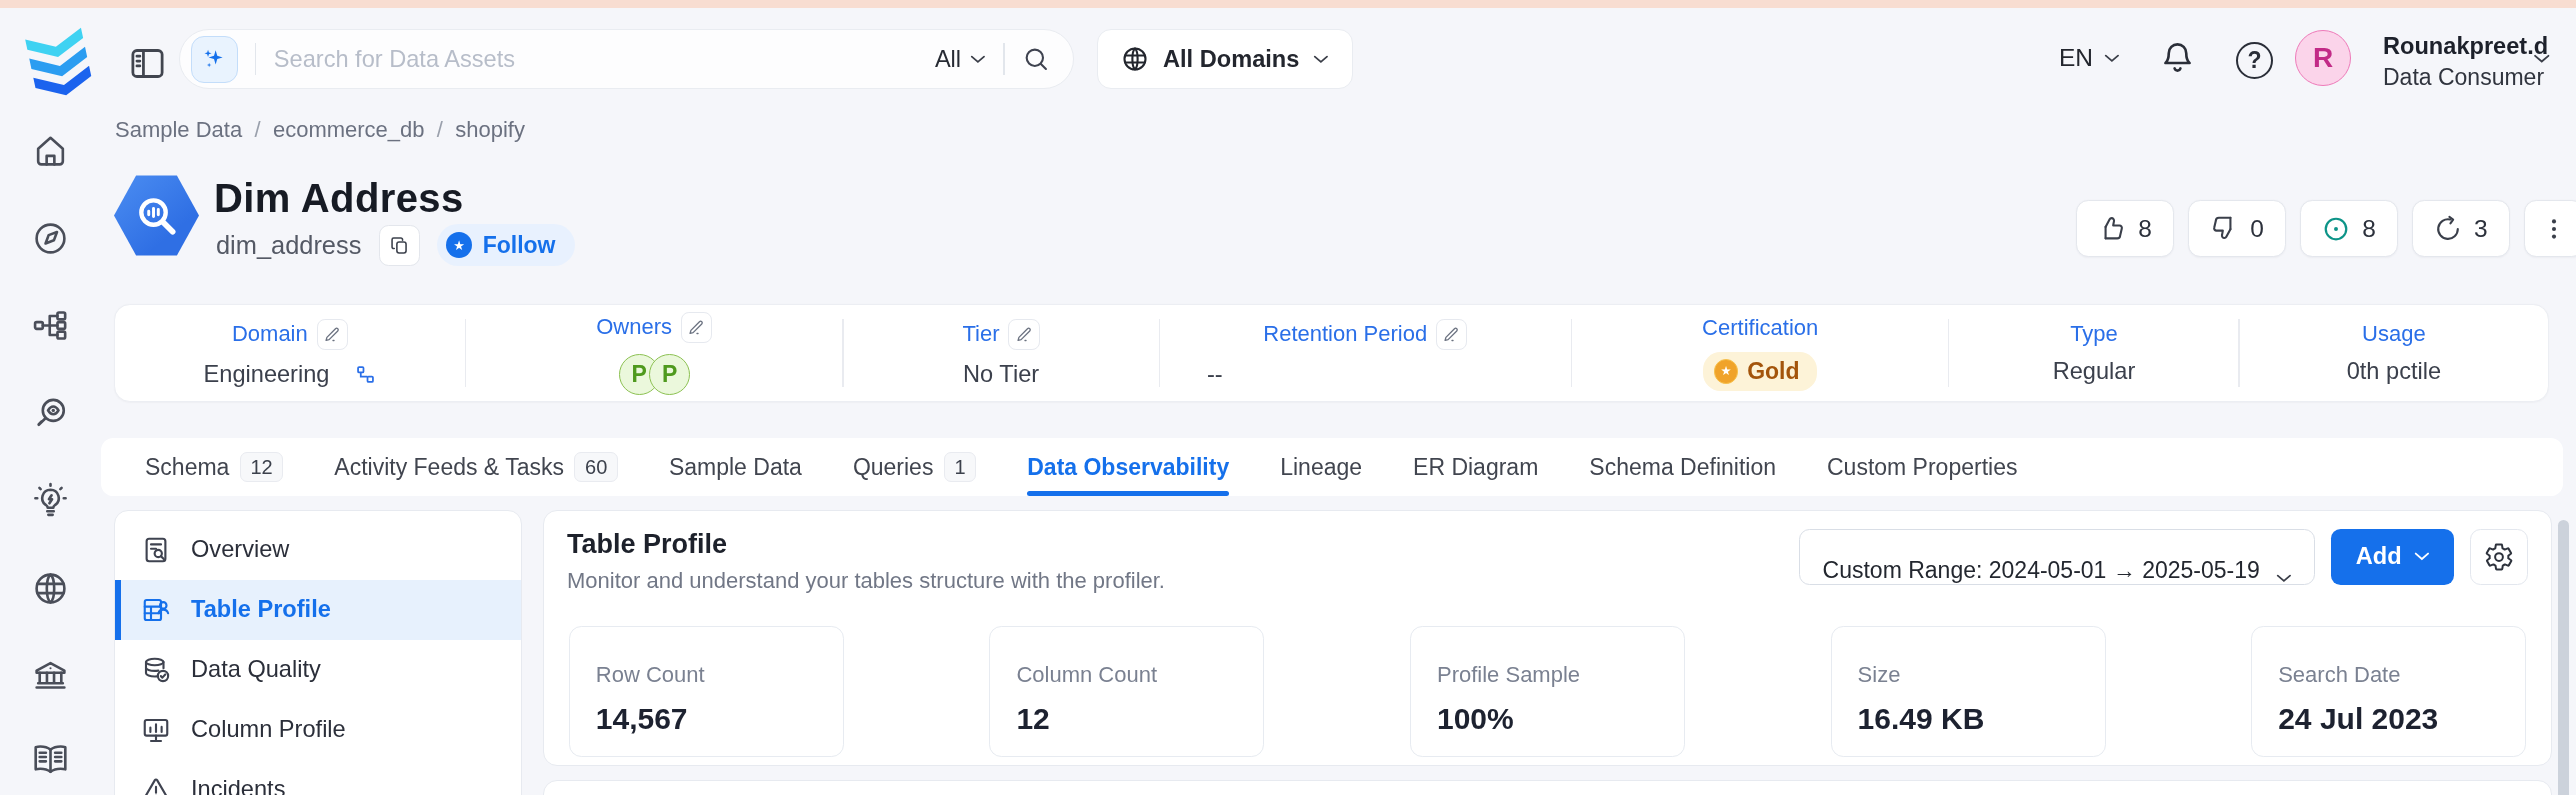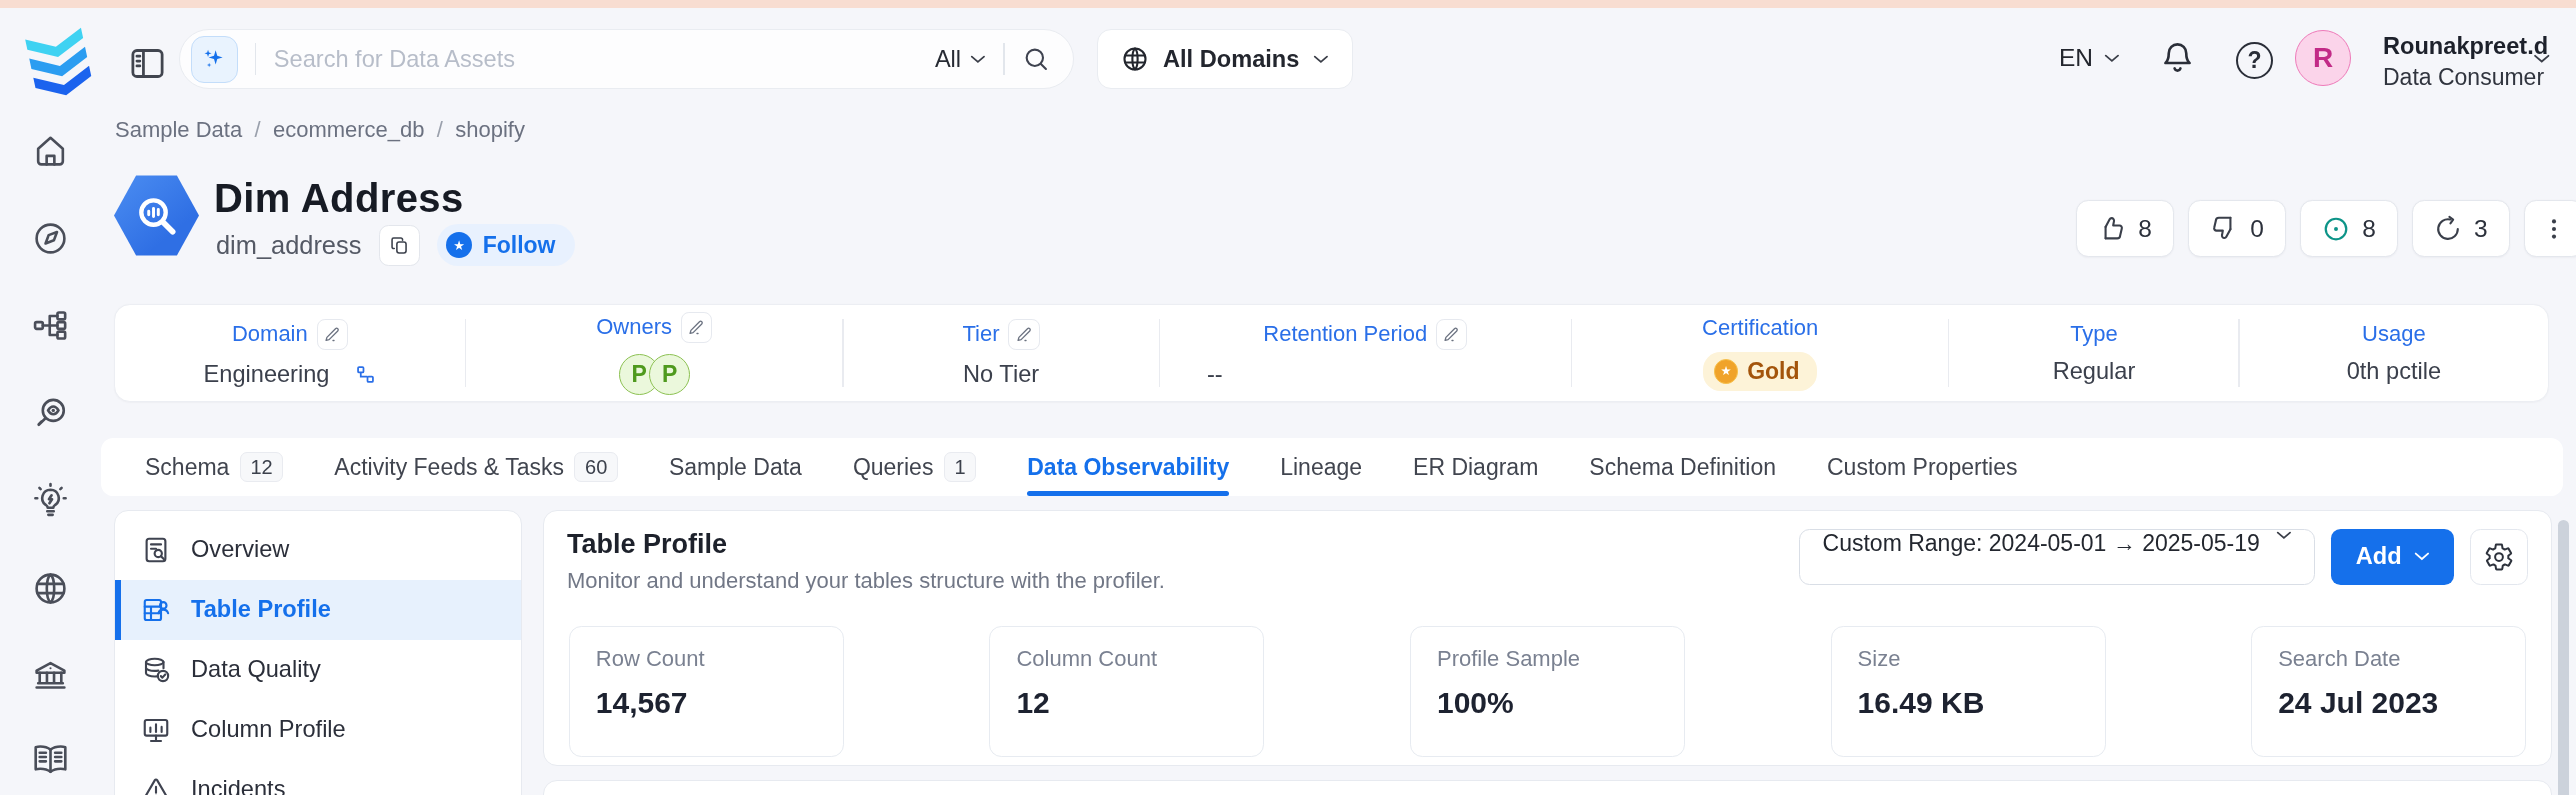--- a/index.html
+++ b/index.html
@@ -121,28 +121,28 @@
   .side-item.active .s-icon { color:#1570eb; }
   .side-item.active::before { content:""; position:absolute; left:0; top:0; bottom:0; width:6.1px; background:#1570eb; }
 
   .main-panel { position:absolute; left:543px; top:510px; width:2009px; height:256px;
     background:#fff; border:1.3px solid #e7eaf0; border-radius:14px; padding:17.5px 23px; }
   .mp-head { display:flex; justify-content:space-between; align-items:flex-start; }
   .mp-title { font-size:27px; font-weight:700; color:#1d212b; }
   .mp-sub { font-size:22px; color:#717786; margin-top:8.8px; }
   .mp-controls { display:flex; align-items:center; gap:15.8px; }
   .range-btn { height:56px; background:#fff; border:1.3px solid #d9dee6; border-radius:10.5px;
-    display:flex; align-items:flex-start; gap:15.8px; padding:0 23px; font-size:23px; color:#23272f; cursor:pointer; }
+    display:flex; align-items:flex-end; gap:15.8px; padding:0 23px; font-size:23px; color:#23272f; cursor:pointer; }
   .add-btn { height:56px; background:#1570eb; border-radius:9.6px; display:flex; align-items:center; gap:12.3px;
     padding:0 24.5px; font-size:23.6px; font-weight:700; color:#fff; cursor:pointer; }
   .gear-btn { width:58px; height:56px; background:#fff; border:1.3px solid #e3e7ee; border-radius:10.5px;
     display:flex; align-items:center; justify-content:center; color:#2d323c; cursor:pointer; }
 
   .cards-row { display:flex; justify-content:space-between; margin-top:31.5px; padding:0 1.8px; }
-  .stat-card { width:275px; height:131px; background:#fff; border:1.3px solid #e7ebf1; border-radius:12.3px; padding:19px 26px; }
+  .stat-card { width:275px; height:131px; background:#fff; border:1.3px solid #e7ebf1; border-radius:12.3px; padding:35px 26px; }
   .sc-label { font-size:22px; color:#7a8191; }
   .sc-value { font-size:30px; font-weight:700; color:#1d2230; margin-top:14px; }
 
   .next-card { position:absolute; left:543px; top:780px; width:2009px; height:53px;
     background:#fff; border:1.3px solid #e7eaf0; border-radius:14px; }
 
   .scrollbar { position:absolute; left:2558px; top:520px; width:11.4px; height:315px; background:#ccd2db; border-radius:6.1px; }
 
   .chev { flex:none; }
 </style>

